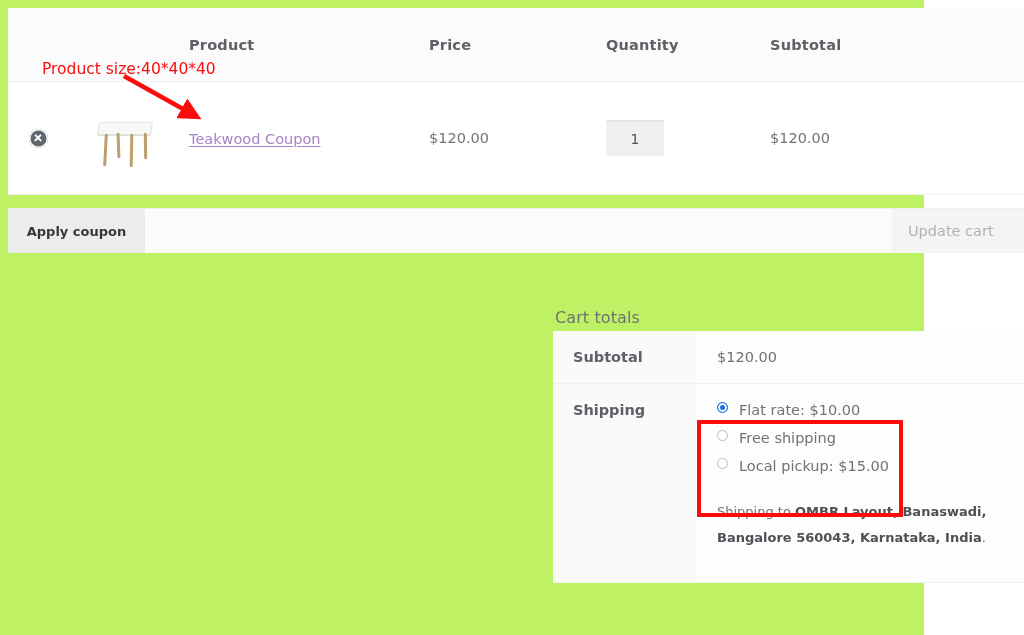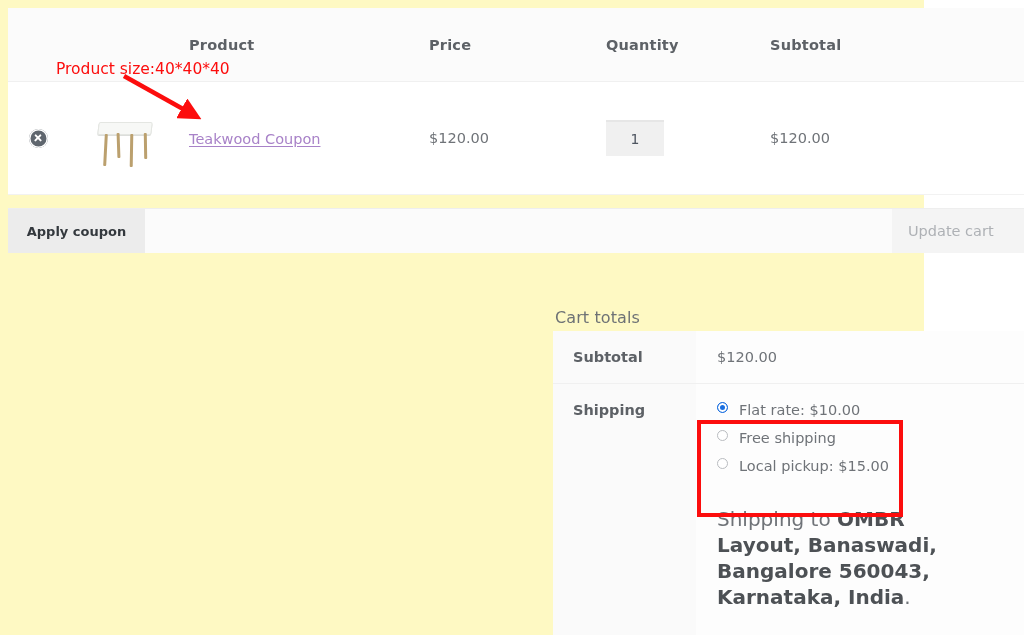--- a/index.html
+++ b/index.html
@@ -6,21 +6,21 @@
   html, body {
     margin: 0; padding: 0;
     width: 1024px; height: 635px;
     background: #ffffff;
     font-family: "DejaVu Sans", "Liberation Sans", sans-serif;
     overflow: hidden;
   }
   #page {
     position: relative;
     width: 924px; height: 635px;
-    background: #fef9c3;
+    background: #bef264;
   }
 
   
   .cart-table {
     position: absolute;
     left: 8px; top: 8px;
     width: 1024px;
   }
   .cart-head {
     display: flex;
@@ -211,31 +211,31 @@
     margin-right: 11px;
     flex: 0 0 11px;
     position: relative;
   }
   .radio.on {
     border-color: #1a6fe0;
     background: #1a6fe0;
     box-shadow: 0 0 0 2px #ffffff inset;
   }
   .ship-dest {
-    font-size: 20px;
+    font-size: 13px;
     color: #6f7378;
     line-height: 26px;
     max-width: 275px;
   }
   .ship-dest b { color: #4d5155; font-weight: 700; }
 
   
   .anno-text {
     position: absolute;
-    left: 56px; top: 60px;
+    left: 42px; top: 60px;
     font-size: 15.5px;
     color: #fc0d0d;
     font-weight: 400;
     white-space: nowrap;
   }
   .anno-arrow { position: absolute; left: 0; top: 0; pointer-events: none; }
   .anno-box {
     position: absolute;
     left: 697px; top: 420px;
     width: 206px; height: 97px;

